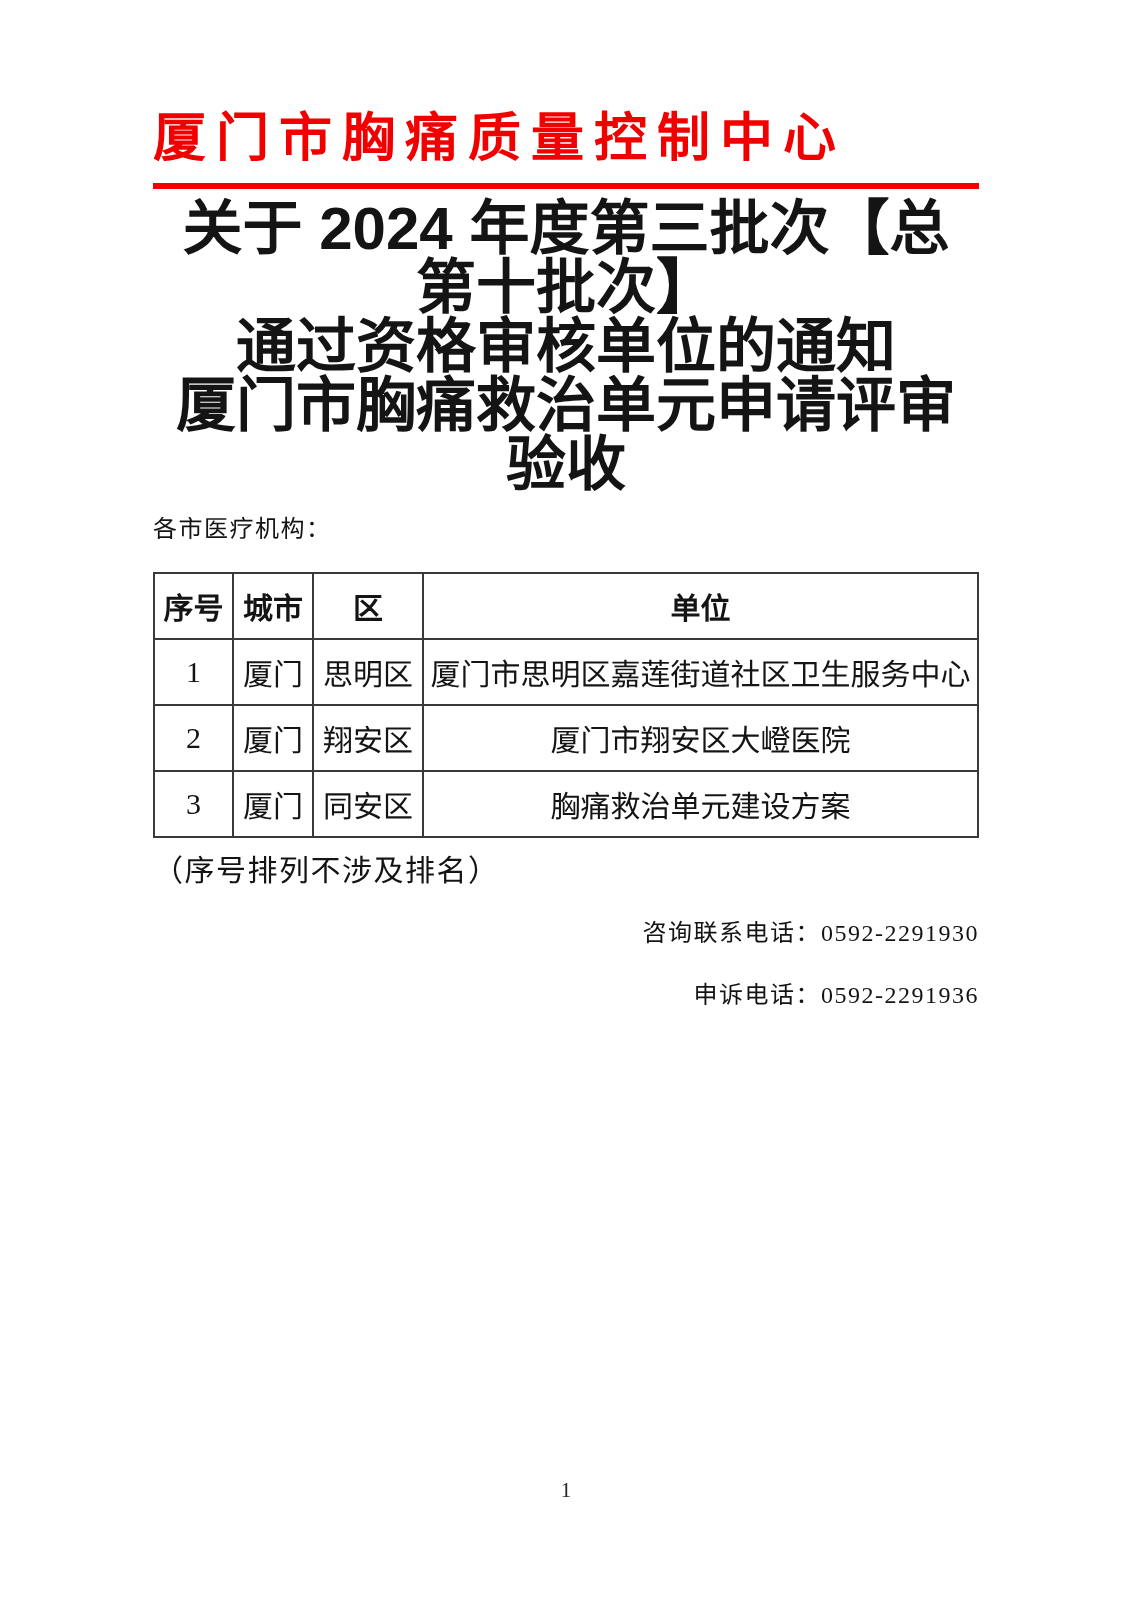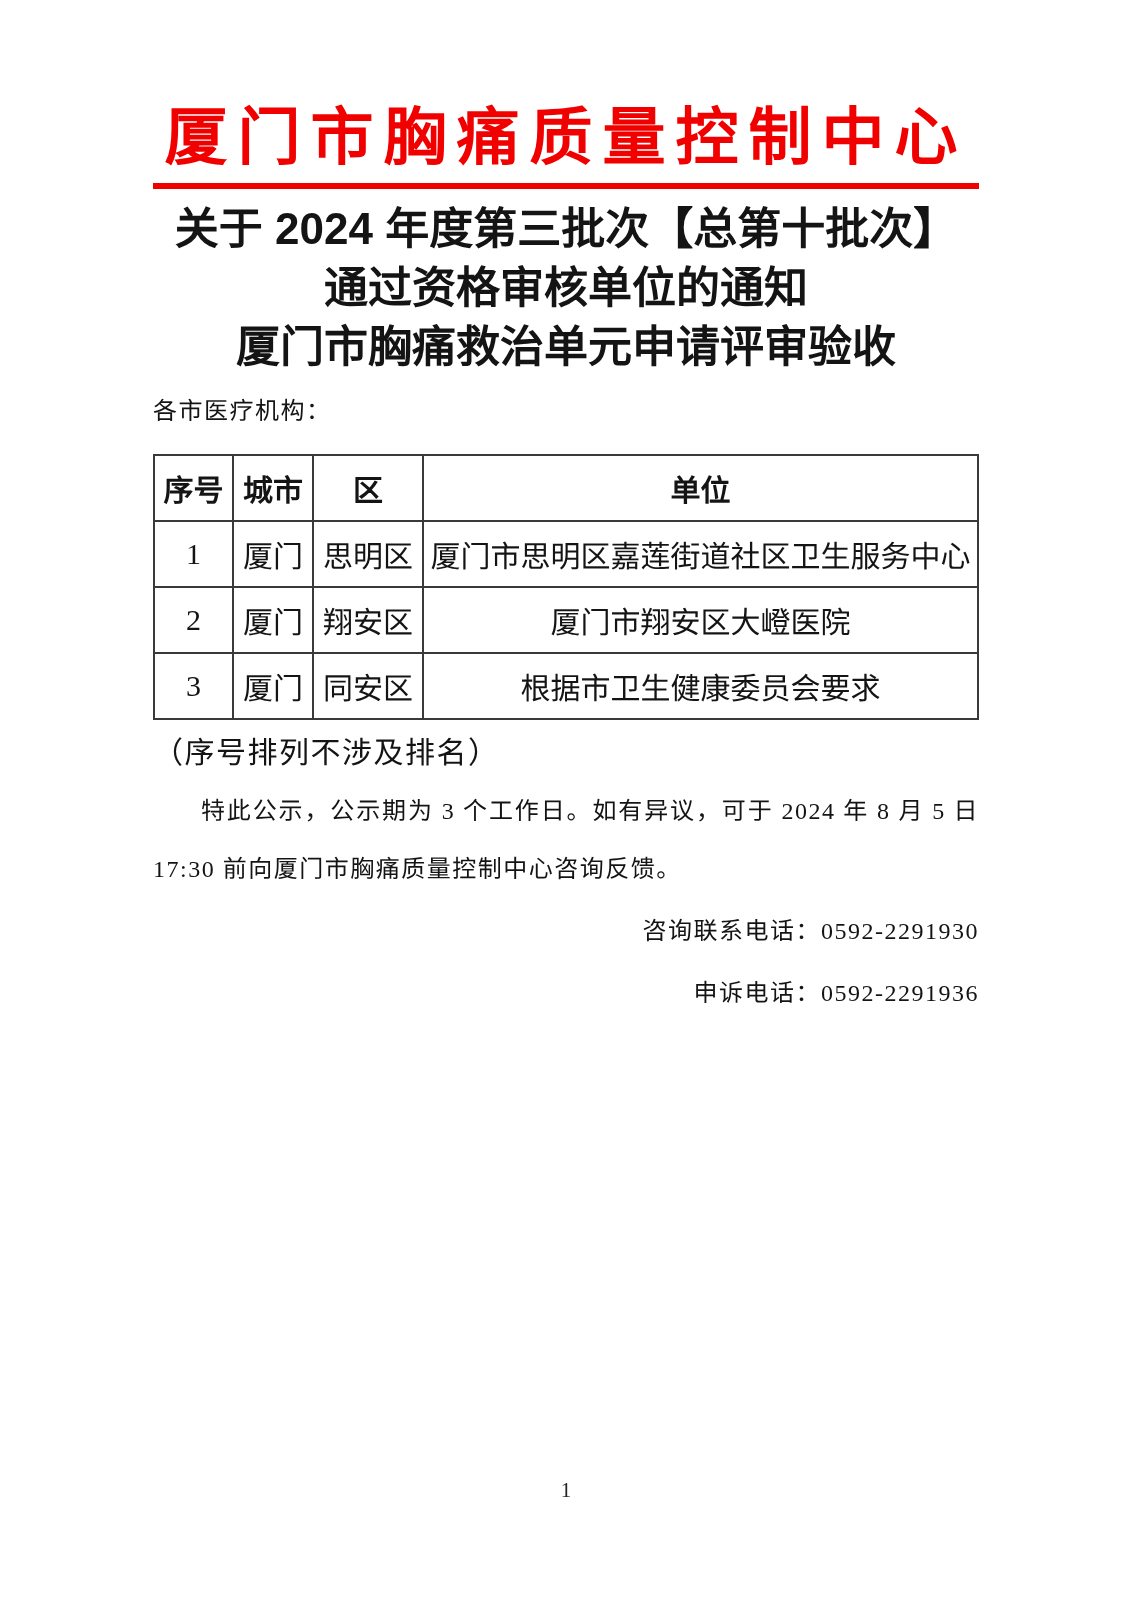--- a/index.html
+++ b/index.html
@@ -13,32 +13,32 @@
     width:1132px;height:1600px;margin:0 auto;position:relative;
     font-family:"Liberation Serif","DejaVu Serif",serif;
     color:var(--text);
   }
   .content{
     width:826px;margin:0 auto;padding-top:100px;position:relative;
   }
   .letterhead{
     font-family:"Liberation Sans","DejaVu Sans",sans-serif;
     font-weight:bold;color:var(--accent-red);
-    font-size:63px;line-height:75px;letter-spacing:10px;
-    text-align:center;white-space:nowrap;
+    font-size:53px;line-height:75px;letter-spacing:10px;
+    text-align:left;white-space:nowrap;
   }
   .red-rule{
     margin-top:8px;height:3px;
     border-top:4px solid var(--accent-red);
     border-bottom:2px solid var(--accent-red);
   }
   .doc-title{
     margin-top:10px;
     font-family:"Liberation Sans","DejaVu Sans",sans-serif;
-    font-weight:bold;font-size:44px;line-height:59px;
+    font-weight:bold;font-size:60px;line-height:59px;
     text-align:center;
   }
   .body-block{
     margin-top:6px;font-size:24px;line-height:58px;
     letter-spacing:1.5px;text-align:justify;
   }
   .indent{text-indent:2em;}
   table.units{
     width:100%;border-collapse:collapse;margin-top:14px;
     font-size:30px;
@@ -109,30 +109,27 @@
       <tr>
         <td>2</td>
         <td>厦门</td>
         <td>翔安区</td>
         <td>厦门市翔安区大嶝医院</td>
       </tr>
       <tr>
         <td>3</td>
         <td>厦门</td>
         <td>同安区</td>
-        <td>根据市卫生健康委员会要求</td>
+        <td>胸痛救治单元建设方案</td>
       </tr>
     </tbody>
   </table>
 
   <p class="note-line">（序号排列不涉及排名）</p>
 
-  <div class="body-block para2">
-    <p class="indent">特此公示，公示期为 3 个工作日。如有异议，可于 2024 年 8 月 5 日 17:30 前向厦门市胸痛质量控制中心咨询反馈。</p>
-  </div>
 
   <p class="contact-line indent">咨询联系电话：0592-2291930</p>
 
   <p class="contact-line indent">申诉电话：0592-2291936</p>
 
 </div>
 
 <div class="page-number">1</div>
 
 </body></html>

